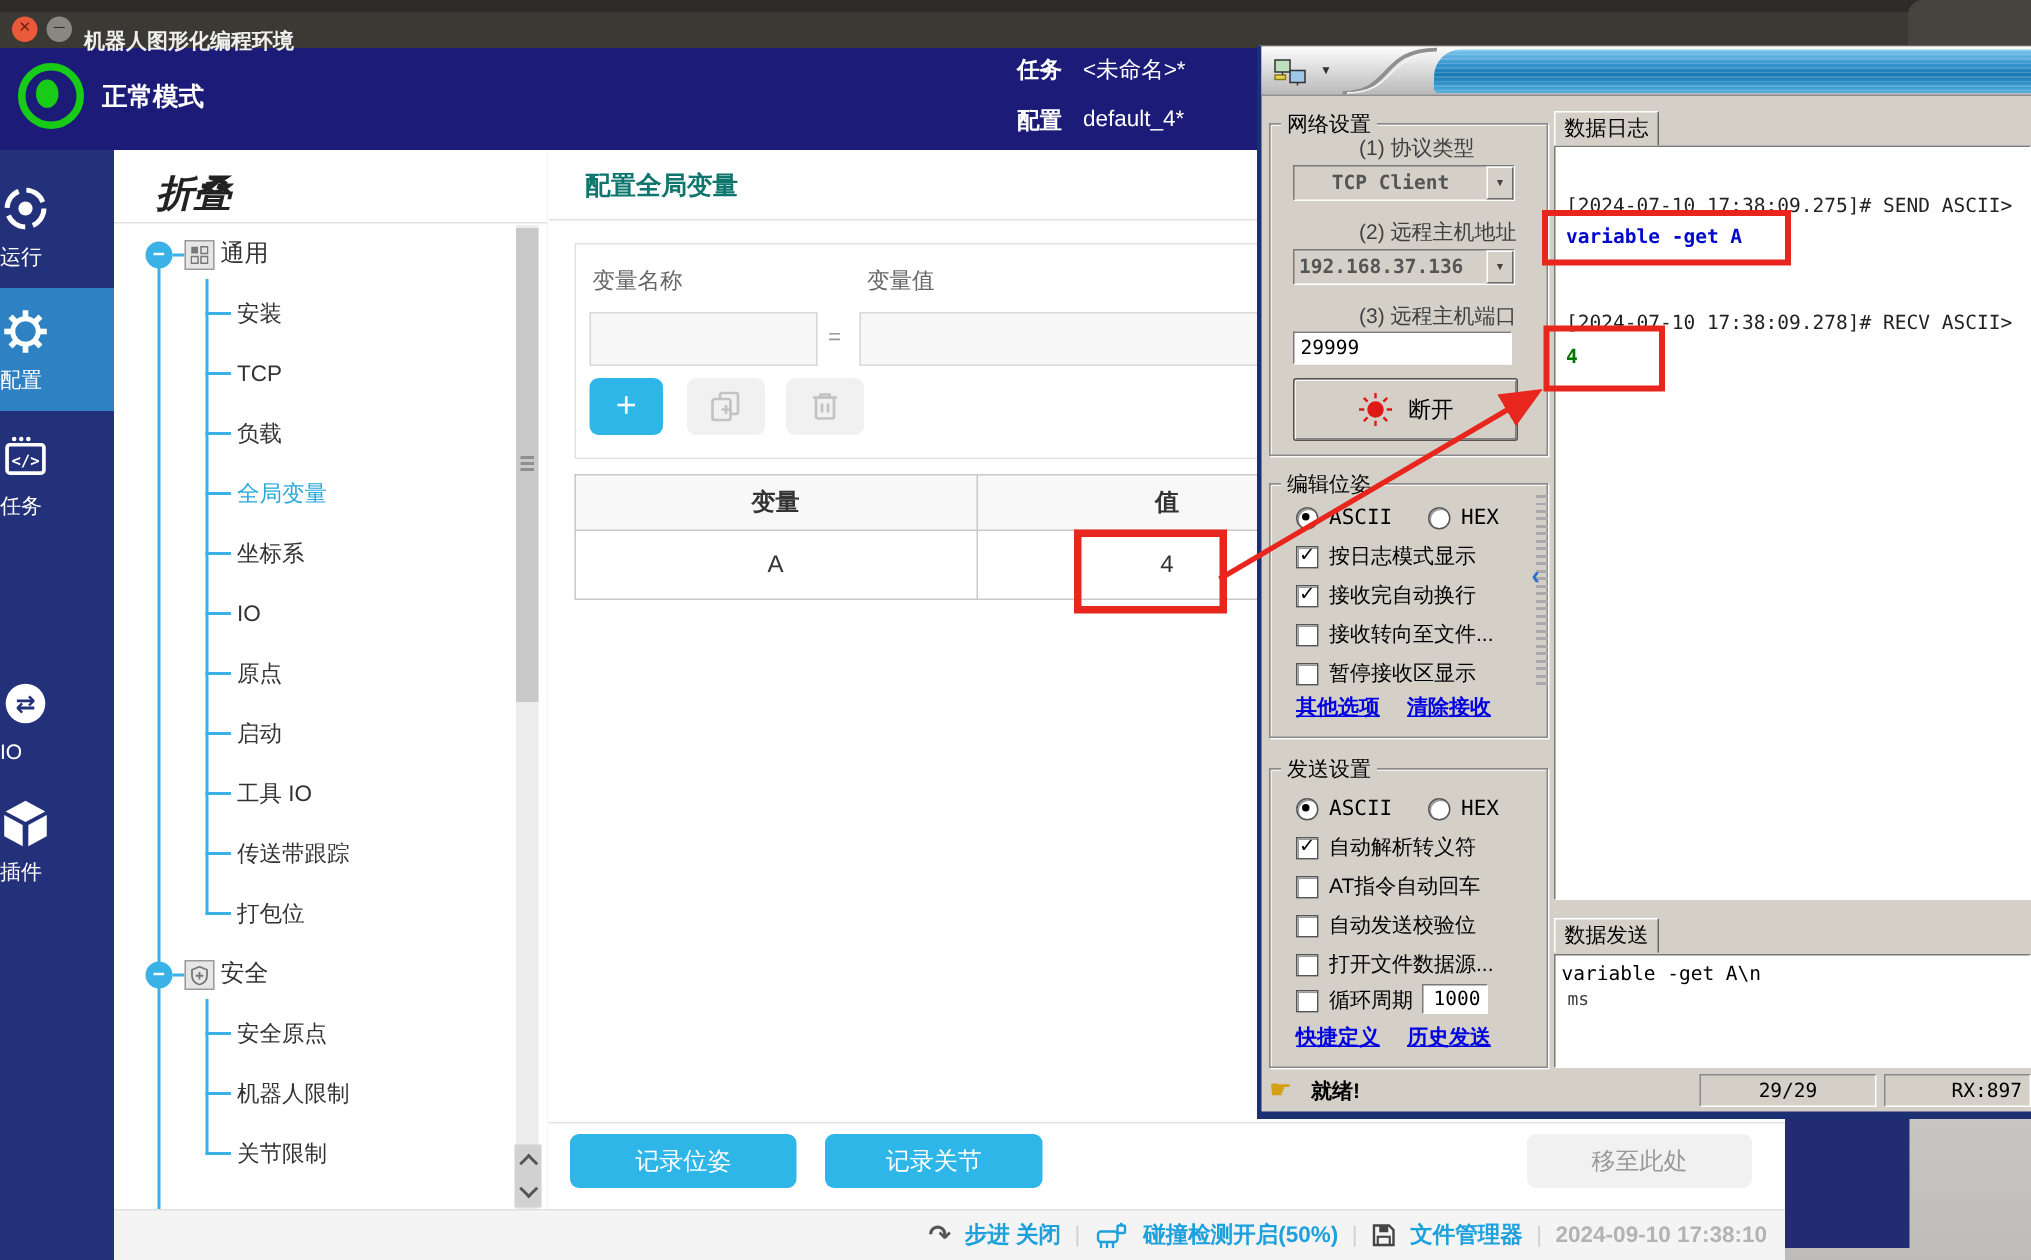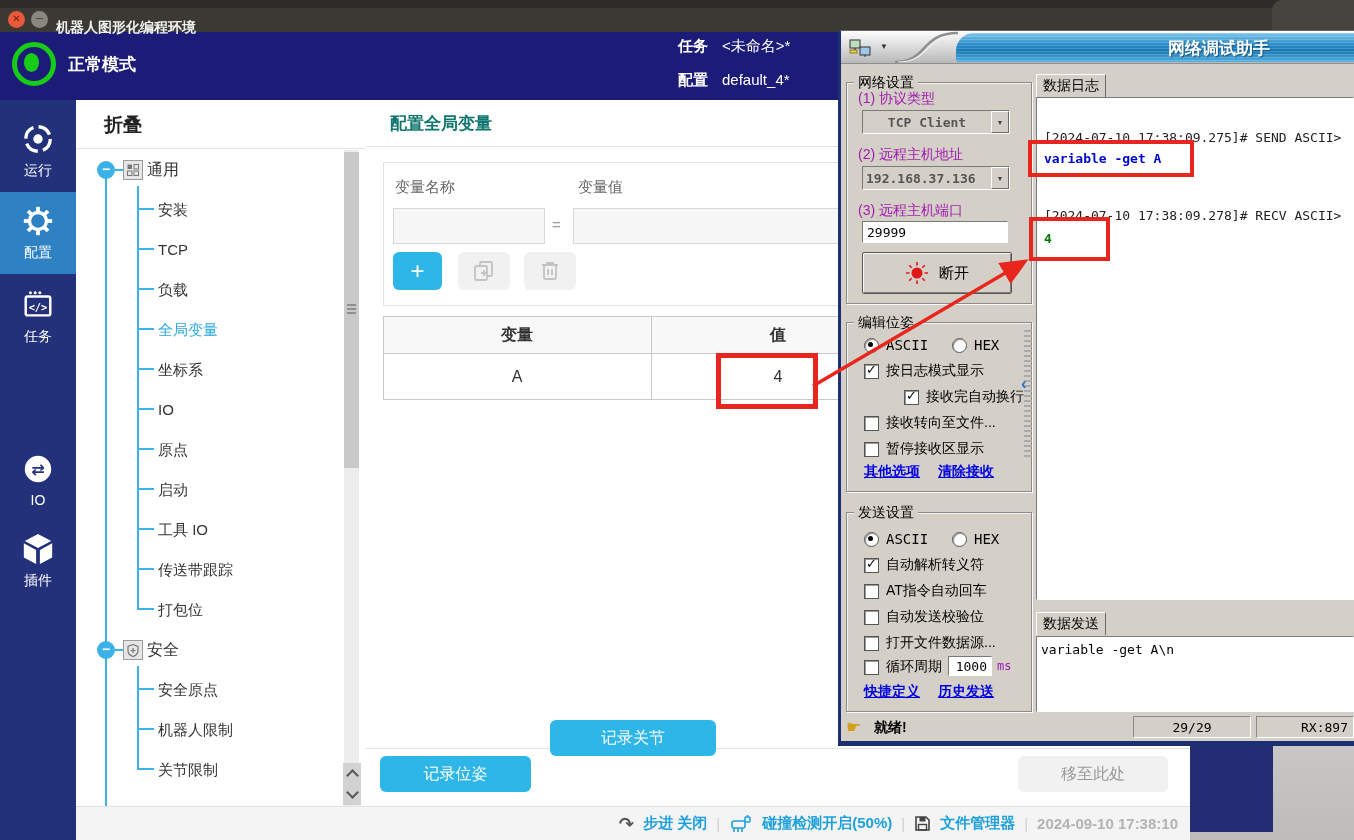--- a/index.html
+++ b/index.html
@@ -20,28 +20,28 @@
 
   
   .app-header{left:0;top:32px;width:1273px;height:68px;background:#1c1c78;z-index:1;}
   .mode-ring{left:12px;top:42px;width:34px;height:34px;border:5px solid #17cb17;border-radius:50%;}
   .mode-core{left:24px;top:53px;width:15px;height:19px;background:#17cb17;border-radius:50%;}
   .hdr-txt{color:#fff;font-size:15px;}
   .hdr-bold{font-weight:bold;}
 
   
   .sidebar{left:0;top:100px;width:76px;height:740px;background:#23307a;z-index:1;}
-  .sb-item{position:absolute;left:0;width:76px;height:82px;text-align:center;color:#fff;cursor:pointer;}
+  .sb-item{position:absolute;left:0;width:76px;height:82px;color:#fff;cursor:pointer;}
   .sb-item.active{background:#2e82c4;}
   .sb-icon{margin-top:12px;width:34px;height:34px;display:inline-block;}
   .sb-label{font-size:14px;margin-top:2px;}
 
   
   .tree-panel{left:76px;top:100px;width:289px;height:706px;background:#fff;border-right:1px solid #d5d5d5;z-index:1;}
-  .tree-hdr{left:104px;top:112px;font-size:19px;font-weight:bold;color:#222;z-index:1;}
+  .tree-hdr{left:104px;top:112px;font-size:25px;font-weight:bold;color:#222;z-index:1;font-style:italic;}
   .hline{background:#e2e2e2;height:1px;z-index:1;}
   .cyanline{background:#3ab2e8;z-index:1;}
   .trow{position:absolute;height:22px;line-height:22px;font-size:15px;color:#333;z-index:1;cursor:pointer;}
   .trow.sel{color:#29a8dc;}
   .tgroup{font-size:16px;}
   .mcircle{position:absolute;width:18px;height:18px;border-radius:50%;background:#3ab2e8;color:#fff;text-align:center;line-height:16px;font-size:14px;font-weight:bold;z-index:1;}
   .ticonbox{position:absolute;width:18px;height:18px;background:#e6e6e6;border:1px solid #9a9a9a;z-index:1;display:flex;align-items:center;justify-content:center;}
   .sbar-track{left:344px;top:150px;width:15px;height:656px;background:#ededed;z-index:1;}
   .sbar-thumb{left:344px;top:152px;width:15px;height:316px;background:#c9c9c9;z-index:1;}
   .sbar-grip{left:347px;top:304px;width:9px;height:11px;z-index:1;
@@ -72,21 +72,21 @@
   .na-win{left:838px;top:30px;width:516px;height:716px;background:#d4d0c8;z-index:5;box-sizing:border-box;
           border-left:3px solid #1d2f73;border-bottom:5px solid #1d2f73;border-top:1px solid #666;}
   .na-strip{left:841px;top:31px;width:513px;height:32px;background:linear-gradient(180deg,#fdfdfd,#b9b9b9);z-index:6;border-bottom:1px solid #8e8e8e;}
   .na-blue{left:956px;top:33px;width:398px;height:29px;border-radius:18px 0 0 3px;z-index:7;
            background:linear-gradient(180deg,#7cc7ec 0%,#2a8cc8 40%,#1878b4 60%,#55b0e0 100%);}
   .na-blue::after{content:"";position:absolute;inset:0;border-radius:inherit;
            background:repeating-linear-gradient(180deg,rgba(255,255,255,.16) 0 1px,transparent 1px 3px);}
   .na-title{left:1114px;top:37px;width:210px;text-align:center;font-size:17px;font-weight:bold;color:#fff;z-index:8;text-shadow:1px 1px 1px #10537f;}
   .groupbox{position:absolute;border:1px solid #8a8a8a;box-shadow:1px 1px 0 rgba(255,255,255,.9),inset 1px 1px 0 rgba(255,255,255,.7);z-index:6;}
   .legend{position:absolute;background:#d4d0c8;padding:0 4px;font-size:14px;color:#000;z-index:7;}
-  .na-label{position:absolute;font-size:14px;color:#a21caf;z-index:7;}
+  .na-label{position:absolute;font-size:14px;color:#404040;z-index:7;margin-left:48px;}
   .combo{position:absolute;height:24px;box-sizing:border-box;border:1px solid;border-color:#7a7a7a #fff #fff #7a7a7a;background:#d4d0c8;z-index:7;display:flex;align-items:center;font-weight:bold;}
   .combo .ctext{flex:1;text-align:center;font-size:13px;color:#555;}
   .combo .cbtn{width:18px;height:100%;background:#d4d0c8;border:1px solid;border-color:#fff #6a6a6a #6a6a6a #fff;box-sizing:border-box;
                display:flex;align-items:center;justify-content:center;font-size:7px;color:#444;}
   .sunken-input{position:absolute;box-sizing:border-box;border:1px solid;border-color:#7a7a7a #fff #fff #7a7a7a;background:#fff;
                 font-family:"DejaVu Sans Mono",monospace;font-size:13px;padding:0 4px;z-index:7;}
   .raised-btn{position:absolute;background:#d4d0c8;border:1px solid #555;box-shadow:inset 1px 1px 0 #f7f7f7,inset -1px -1px 0 #818181;z-index:7;
               display:flex;align-items:center;justify-content:center;gap:10px;font-size:15px;color:#000;cursor:pointer;border-radius:2px;}
   .nrow{position:absolute;display:flex;align-items:center;gap:7px;height:18px;z-index:7;}
   .nlabel{font-size:14px;color:#000;white-space:nowrap;}
@@ -287,21 +287,21 @@
   <div class="a" style="left:383px;top:354px;width:790px;height:46px;background:#fff;border-bottom:1px solid #c9c9c9;z-index:1;box-sizing:border-box"></div>
   <div class="a tbl-line" style="left:651px;top:316px;width:1px;height:84px"></div>
   <div class="a tbl-line" style="left:383px;top:316px;width:1px;height:84px"></div>
   <span class="tbl-cell" style="left:383px;top:368px;width:268px">A</span>
   <span class="tbl-cell" style="left:651px;top:368px;width:254px">4</span>
 
   <div class="a hline" style="left:366px;top:748px;width:824px"></div>
   <button class="btn-cyan" style="left:380px;top:756px;width:151px;height:36px;font-size:16px">
       <span>记录位姿</span>
     </button>
-  <button class="btn-cyan" style="left:550px;top:720px;width:166px;height:36px;font-size:16px">
+  <button class="btn-cyan" style="left:550px;top:756px;width:145px;height:36px;font-size:16px">
       <span>记录关节</span>
     </button>
   <div class="btn-gray" style="left:1018px;top:756px;width:150px;height:36px">
       <span>移至此处</span>
     </div>
 
   <div class="a statusbar">
     <span style="font-size:18px;color:#555;font-weight:bold">↷</span>
     <span class="st-cyan">步进 关闭</span>
     <span class="st-sep">|</span>
@@ -332,21 +332,20 @@
       <rect x="2" y="12" width="7" height="3" fill="#e8d44d" stroke="#8a7a1a"></rect>
       <path d="M7,10 v2 M17,17 v2" stroke="#333"></path>
     </svg>
   </div>
   <span class="a" style="left:880px;top:42px;font-size:8px;color:#333;z-index:7">▼</span>
   <svg class="a" style="left:890px;top:31px;z-index:7" width="80" height="32" viewBox="0 0 80 32">
     <path d="M5,31 C38,31 30,2 68,2" fill="none" stroke="#8f8f8f" stroke-width="2.5"></path>
     <path d="M8,31 C41,31 33,4 71,4" fill="none" stroke="#f2f2f2" stroke-width="1.2"></path>
   </svg>
   <div class="a na-blue"></div>
-  <span class="a na-title">网络调试助手</span>
 
   <div class="groupbox" style="left:846px;top:82px;width:184px;height:220px"></div>
   <span class="legend" style="left:854px;top:74px">网络设置</span>
   <span class="na-label" style="left:858px;top:90px">(1) 协议类型</span>
   <div class="combo" style="left:862px;top:110px;width:148px">
     <span class="ctext mono">TCP Client</span>
     <span class="cbtn">▼</span>
   </div>
   <span class="na-label" style="left:858px;top:146px">(2) 远程主机地址</span>
   <div class="combo" style="left:862px;top:166px;width:148px">
@@ -372,21 +371,21 @@
     <span class="nlabel mono">ASCII</span>
   </div>
   <div class="nrow" style="left:952px;top:336px">
     <span class="radio"></span>
     <span class="nlabel mono">HEX</span>
   </div>
   <div class="nrow" style="left:864px;top:362px">
     <span class="cb on"></span>
     <span class="nlabel">按日志模式显示</span>
   </div>
-  <div class="nrow" style="left:904px;top:388px">
+  <div class="nrow" style="left:864px;top:388px">
     <span class="cb on"></span>
     <span class="nlabel">接收完自动换行</span>
   </div>
   <div class="nrow" style="left:864px;top:414px">
     <span class="cb"></span>
     <span class="nlabel">接收转向至文件...</span>
   </div>
   <div class="nrow" style="left:864px;top:440px">
     <span class="cb"></span>
     <span class="nlabel">暂停接收区显示</span>

